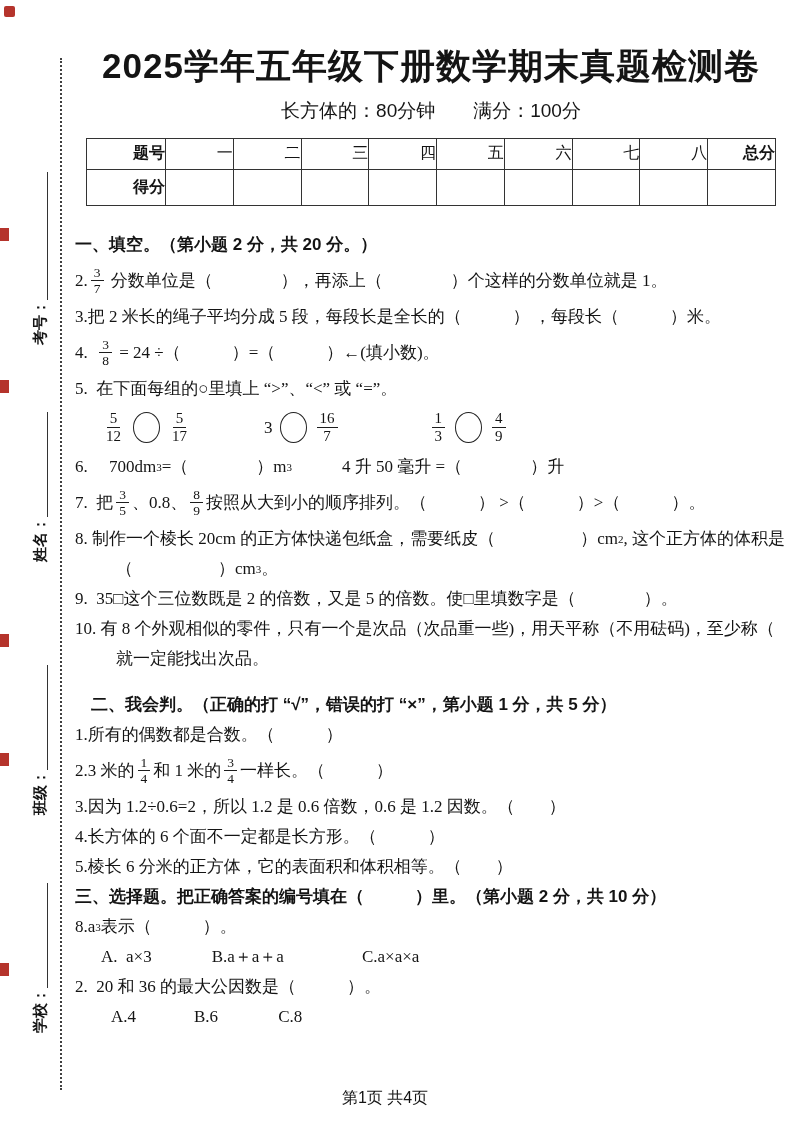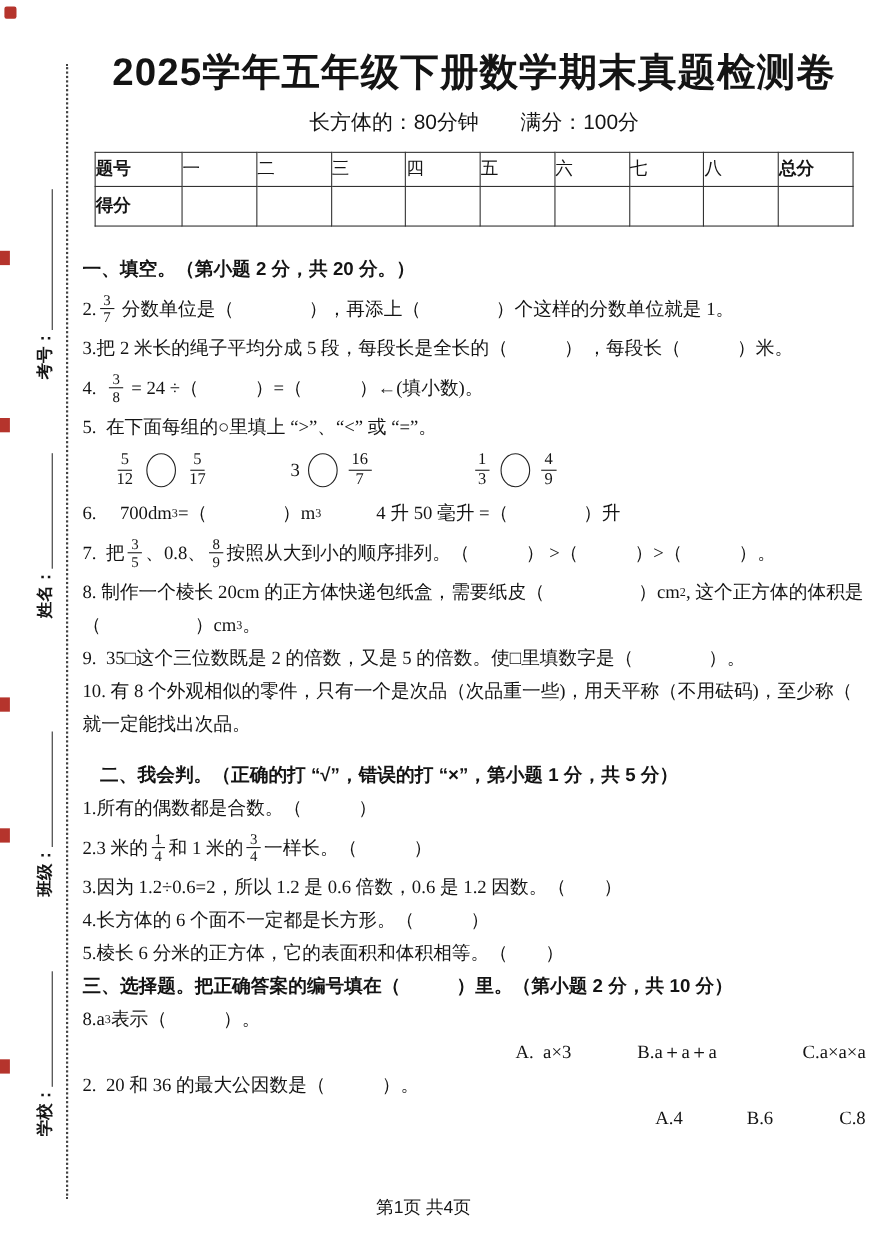--- a/index.html
+++ b/index.html
@@ -30,36 +30,36 @@
   #rm6{left:0;top:963px;width:9px;height:13px;}
   
   .content{position:absolute;left:75px;top:44px;width:712px;}
   .title{font-size:35px;font-weight:bold;text-align:center;letter-spacing:1px;
     font-family:"Liberation Sans","DejaVu Sans",sans-serif;line-height:1.25;}
   .subtitle{font-size:19px;text-align:center;margin-top:10px;
     font-family:"Liberation Sans","DejaVu Sans",sans-serif;}
   
   table.score{border-collapse:collapse;margin:14px auto 0 auto;width:690px;
     font-family:"Liberation Sans","DejaVu Sans",sans-serif;table-layout:fixed;}
-  table.score td{border:1.8px solid #333;text-align:left;font-size:16px;padding:0;margin-left:48px;}
+  table.score td{border:1.8px solid #333;text-align:right;font-size:16px;padding:0;margin-left:48px;}
   table.score tr:first-child td{height:30px;}
   table.score tr:last-child td{height:35px;}
   table.score td:first-child{width:78px;font-weight:bold;}
   table.score tr:first-child td:last-child{font-weight:bold;}
   
   .lines{margin-top:24px;}
   .line{display:flex;align-items:center;font-size:17px;white-space:pre;min-height:30px;}
   .line .txt{white-space:pre;}
   .t-h{font-weight:bold;font-family:"Liberation Sans","DejaVu Sans",sans-serif;min-height:30px;}
   .t-hgap{font-weight:bold;font-family:"Liberation Sans","DejaVu Sans",sans-serif;
     min-height:30px;margin-top:16px;margin-left:16px;}
   .t-tall{min-height:42px;}
   .t-frow{min-height:48px;}
-  .t-opts{min-height:30px;justify-content:flex-end;}
-  .t-cont{min-height:30px;}
+  .t-opts{min-height:30px;}
+  .t-cont{min-height:30px;margin-left:41px;}
   
   .frac{display:inline-flex;flex-direction:column;align-items:center;
     font-size:13.5px;line-height:1.15;margin:0 3px;}
   .frac .num{border-bottom:1.4px solid #1d1d1d;padding:0 3px;}
   .frac .den{padding:0 2px;}
   .t-frow .frac{font-size:15px;}
   
   .cmp{display:inline-block;width:25px;height:29px;border:1.7px solid #222;
     border-radius:50%;margin:0 7px;flex:0 0 auto;}
   sup{font-size:11px;line-height:0;}

